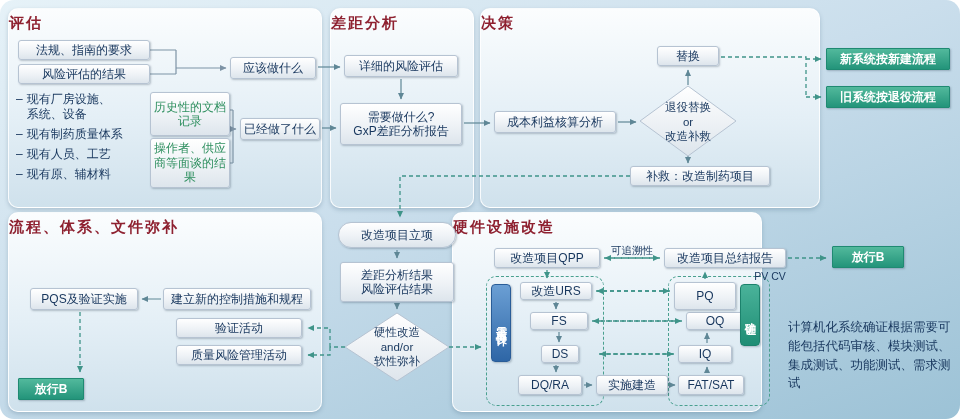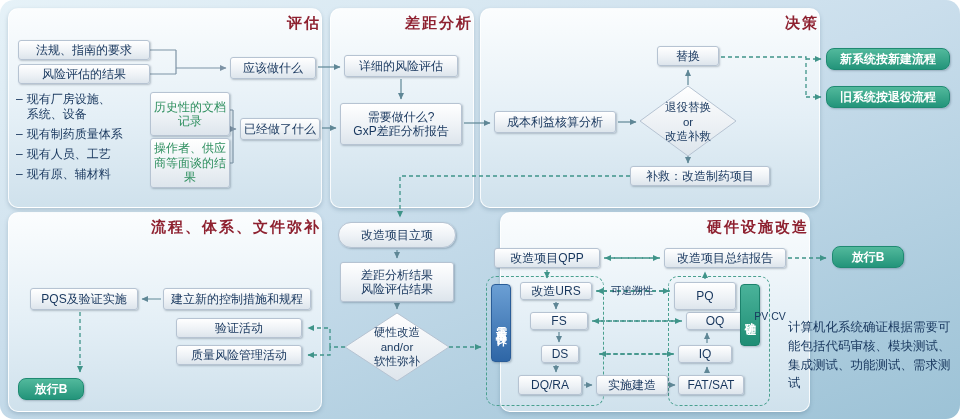--- a/index.html
+++ b/index.html
@@ -1,36 +1,36 @@
 <!DOCTYPE html>
 <html><head>
 <meta charset="utf-8">
 <style>
   html,body { margin:0; padding:0; background:#ffffff; font-family:"Liberation Sans","DejaVu Sans",sans-serif; }
   .page { position:relative; width:960px; height:419px; border-radius:14px; overflow:hidden;
           background:linear-gradient(160deg,#e6f2f8 0%,#cadeec 45%,#9cc2d6 100%); }
   .panel { position:absolute; border-radius:10px; z-index:1;
            background:linear-gradient(180deg,#fbfdfe 0%,#e4eff6 55%,#cfe1ec 100%);
            border:1px solid rgba(255,255,255,.85); box-shadow:0 2px 4px rgba(70,100,125,.28); }
-  .ptitle { position:absolute; top:5px; left:0; width:100%; text-align:right;
+  .ptitle { position:absolute; top:5px; left:0; width:100%; text-align:left;
             color:#8e2130; font-weight:bold; font-size:15px; letter-spacing:2px; }
   .node { position:absolute; z-index:4; display:flex; align-items:center; justify-content:center;
           text-align:center; background:linear-gradient(180deg,#ffffff 0%,#eef2f6 55%,#dde5ec 100%);
           border:1px solid #b6c3d2; border-radius:3px; color:#17365d; font-size:12px;
           line-height:1.2; box-shadow:1px 1px 2px rgba(50,70,90,.3); padding:1px 3px; box-sizing:border-box; }
   .stadium { border-radius:14px; }
   .green { background:linear-gradient(180deg,#52b99c 0%,#23947a 100%); color:#ffffff; font-weight:bold;
-           border:1px solid #1f8a72; border-radius:8px; }
+           border:1px solid #1f8a72; border-radius:1px; }
   .gtext { color:#2e8f5f; }
   .vbox { writing-mode:vertical-rl; letter-spacing:2px; font-weight:bold; color:#fff; font-size:11px; }
   .vblue { background:linear-gradient(180deg,#6b9fd4,#2e66a6); border:1px solid #2a5d98; border-radius:4px; }
   .vteal { background:linear-gradient(180deg,#4ab39a,#1e8d74); border:1px solid #1c826c; border-radius:4px; }
   .dtext { position:absolute; z-index:5; display:flex; align-items:center; justify-content:center;
            text-align:center; color:#17365d; font-size:11.5px; line-height:1.25; }
-  .label { position:absolute; z-index:5; color:#17365d; font-size:10.5px; text-align:center;margin-top:40px; }
+  .label { position:absolute; z-index:5; color:#17365d; font-size:10.5px; text-align:center; }
   .note { position:absolute; z-index:4; color:#17365d; font-size:12.5px; line-height:1.5; }
   .pre { white-space:pre-line; }
   .list { position:absolute; z-index:4; }
   .li { display:flex; gap:4px; margin-bottom:5px; color:#17365d; font-size:12px; line-height:1.25; }
   .dash { flex:0 0 auto; }
   .vrect { position:absolute; z-index:2; border:1.5px dashed #49a08f; border-radius:10px; }
   svg.arrows { position:absolute; left:0; top:0; z-index:3; pointer-events:none; }
 </style>
 </head>
 <body>
@@ -42,21 +42,21 @@
   </div>
   <div class="panel" style="left:330px;top:8px;width:142px;height:198px">
     <div class="ptitle">差距分析</div>
   </div>
   <div class="panel" style="left:480px;top:8px;width:338px;height:198px">
     <div class="ptitle">决策</div>
   </div>
   <div class="panel" style="left:8px;top:212px;width:312px;height:198px">
     <div class="ptitle">流程、体系、文件弥补</div>
   </div>
-  <div class="panel" style="left:500px;top:212px;width:308px;height:198px">
+  <div class="panel" style="left:452px;top:212px;width:308px;height:198px">
     <div class="ptitle">硬件设施改造</div>
   </div>
 
   <div class="vrect" style="left:486px;top:276px;width:116px;height:128px"></div>
   <div class="vrect" style="left:668px;top:276px;width:100px;height:128px"></div>
 
   <svg class="arrows" width="960" height="419" viewBox="0 0 960 419">
     <defs>
       <linearGradient id="diagrad" x1="0" y1="0" x2="0" y2="1">
         <stop offset="0" stop-color="#ffffff"></stop>

